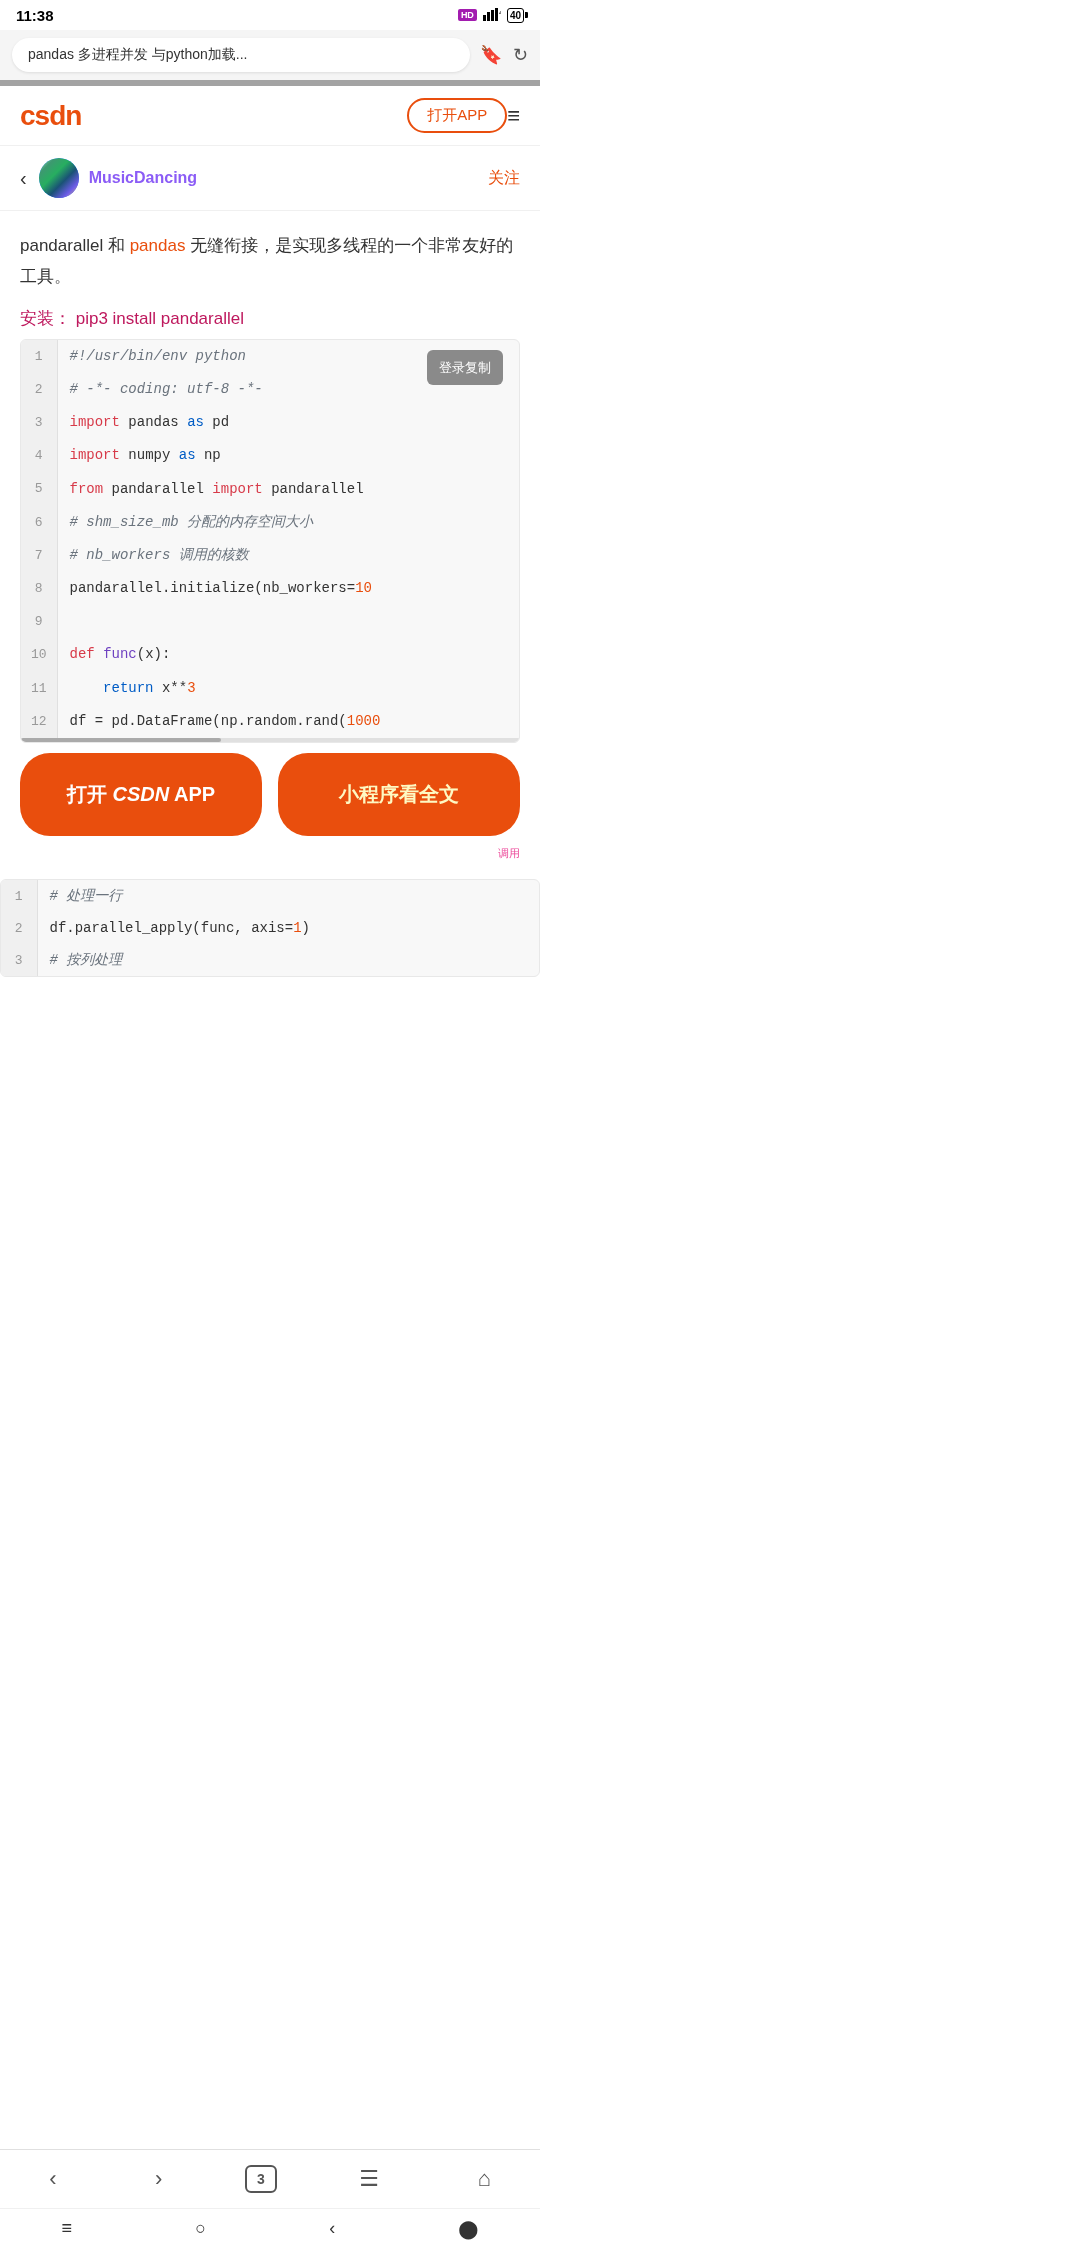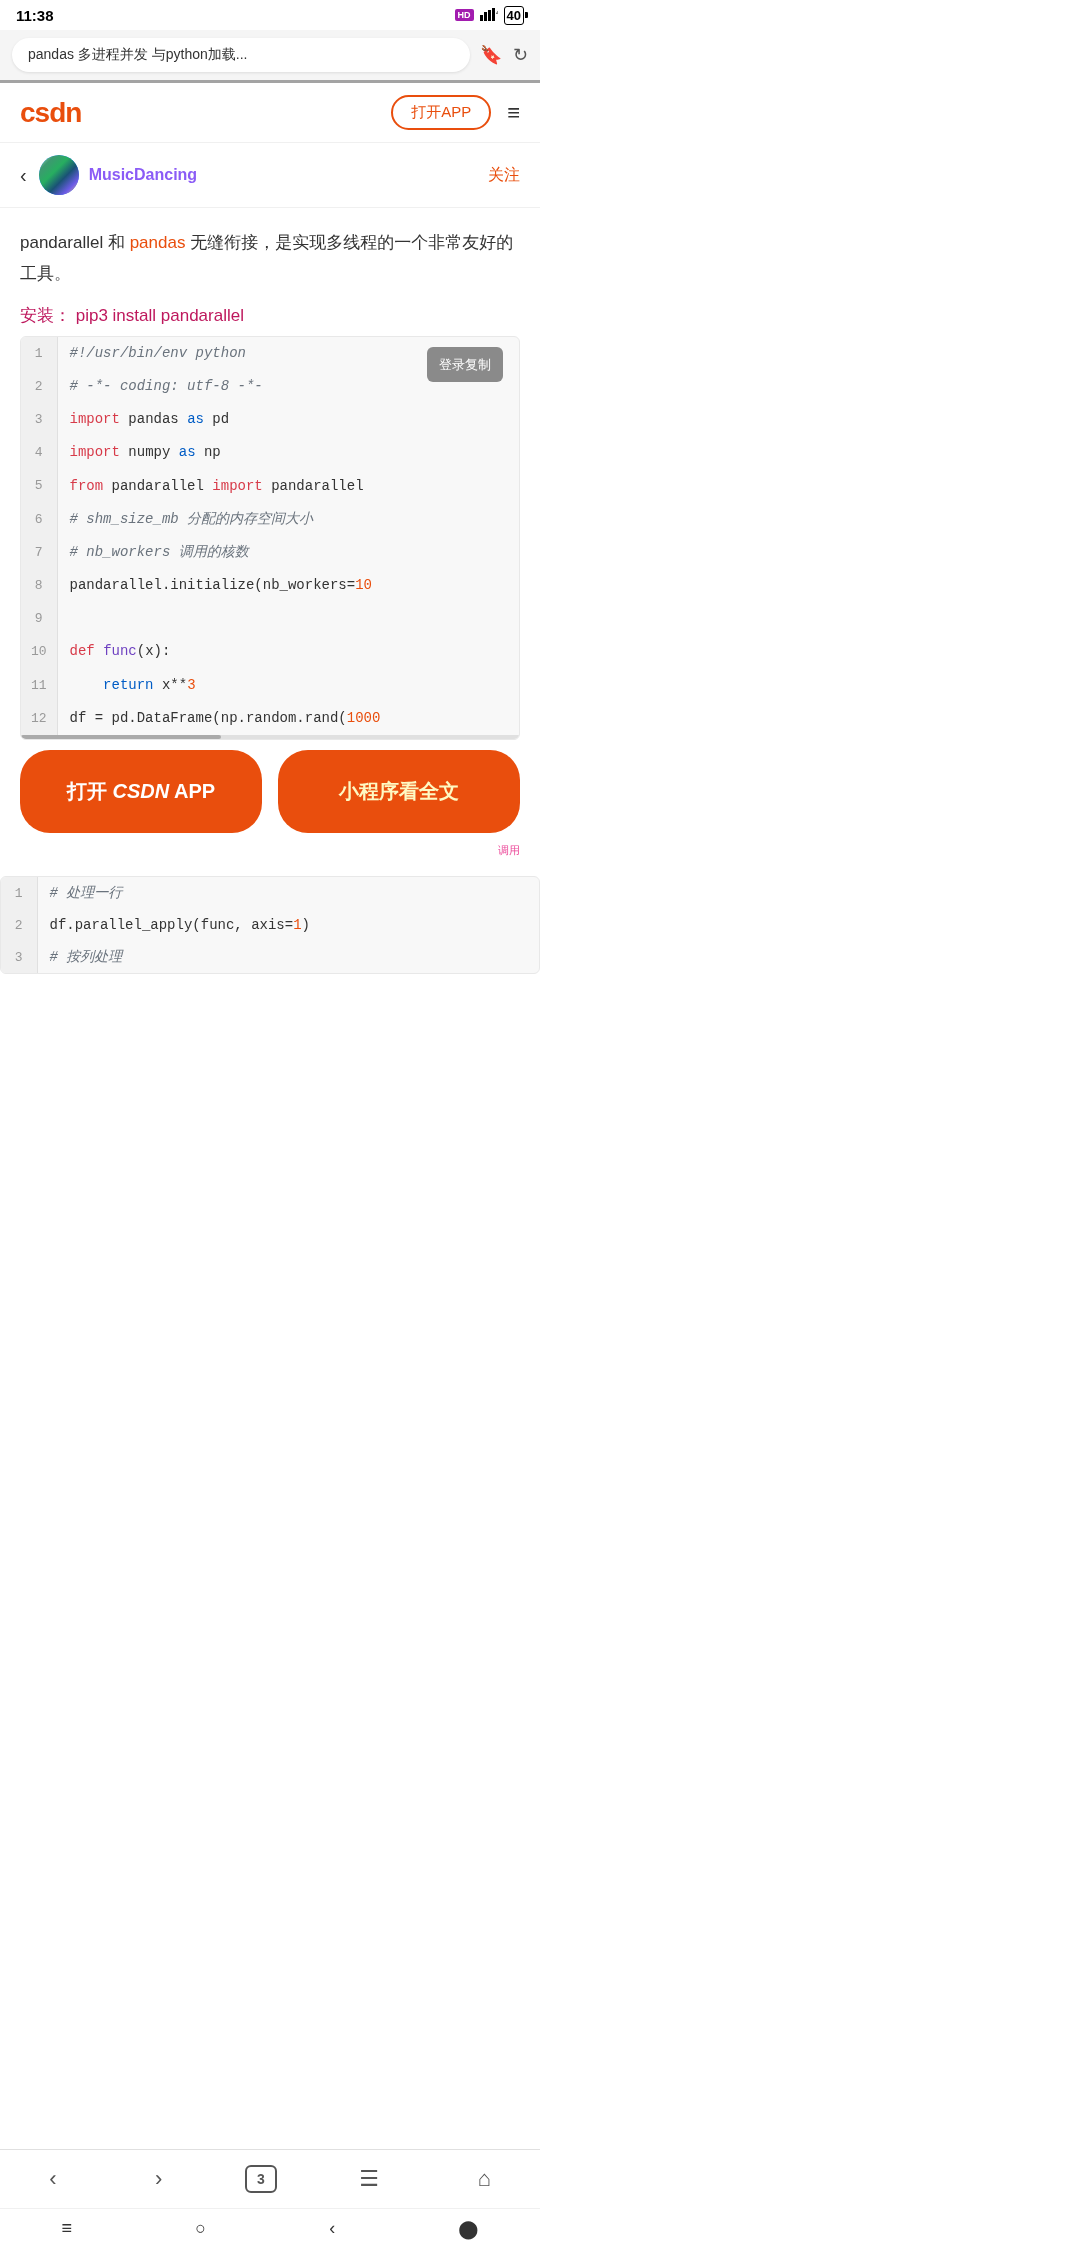--- a/index.html
+++ b/index.html
@@ -41,21 +41,21 @@
       font-weight: bold;
       padding: 1px 3px;
       border-radius: 2px;
     }
     .battery {
       display: inline-flex;
       align-items: center;
       border: 1.5px solid #000;
       border-radius: 3px;
       padding: 1px 2px;
-      font-size: 13px;
+      font-size: 10px;
       font-weight: 600;
       position: relative;
     }
     .battery::after {
       content: '';
       position: absolute;
       right: -5px;
       top: 50%;
       transform: translateY(-50%);
       width: 3px;
@@ -64,21 +64,21 @@
       border-radius: 0 1px 1px 0;
     }
 
     
     .browser-bar {
       background: #f5f5f5;
       padding: 8px 12px;
       display: flex;
       align-items: center;
       gap: 10px;
-      border-bottom: 3px solid #a3a3a3;
+      border-bottom: 6px solid #a3a3a3;
     }
     .browser-url {
       flex: 1;
       background: #fff;
       border-radius: 20px;
       padding: 8px 16px;
       font-size: 14px;
       color: #333;
       border: none;
       box-shadow: 0 1px 3px rgba(0,0,0,0.1);
@@ -106,21 +106,20 @@
       font-weight: 900;
       color: #e94e0d;
       letter-spacing: -1px;
     }
     .csdn-logo span {
       color: #c0392b;
     }
     .header-right {
       display: flex;
       align-items: center;
-      gap: 16px;
     }
     .open-app-btn {
       border: 2px solid #e94e0d;
       color: #e94e0d;
       background: transparent;
       border-radius: 20px;
       padding: 6px 18px;
       font-size: 15px;
       cursor: pointer;
     }

